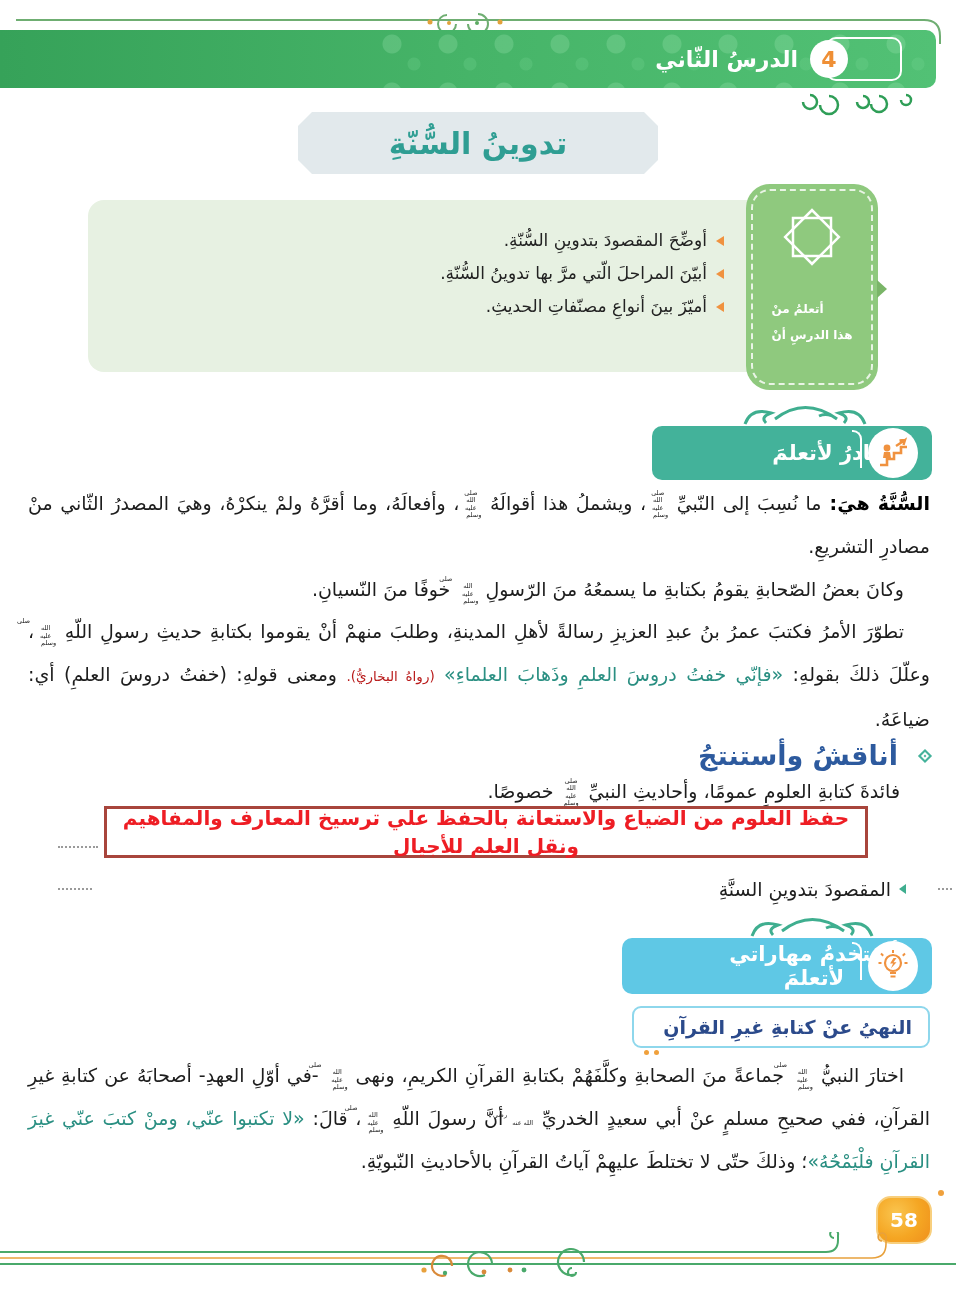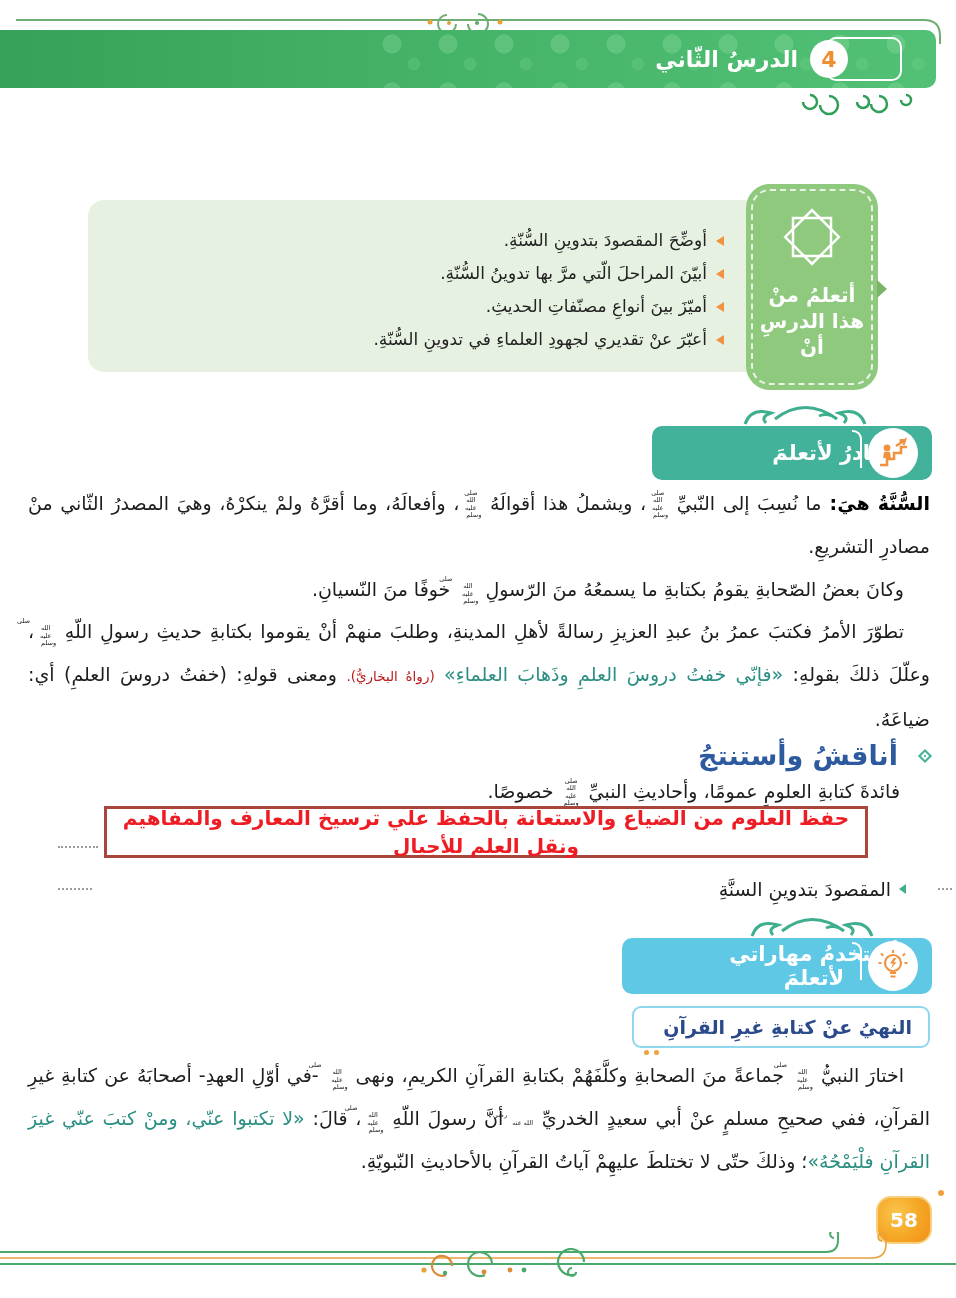--- a/index.html
+++ b/index.html
@@ -66,22 +66,22 @@
     top:184px; left:746px; width:132px; height:206px;
     background:#8fc97e; border-radius:24px;
     display:flex; flex-direction:column; align-items:center;
   }
   .obj-badge::before { content:""; position:absolute; inset:5px;
     border:2px dashed rgba(255,255,255,.8); border-radius:19px; }
   .obj-badge .notch { position:absolute; right:-9px; top:96px; width:0; height:0;
     border-top:9px solid transparent; border-bottom:9px solid transparent;
     border-left:10px solid #7ab568; }
   .badge-star { margin-top:18px; }
-  .badge-text { margin-top:10px; color:#fff; font-weight:bold; font-size:20px;
-    text-align:center; line-height:26px; position:relative; }
+  .badge-text { margin-top:24px; color:#fff; font-weight:bold; font-size:12px;
+    text-align:left; line-height:26px; position:relative; }
 
   
   .section-pill {
     height:54px; border-radius:10px; display:flex; align-items:center;
     color:#fff; font-size:21px; font-weight:bold;
   }
   .pill-teal { background:#43b29a; }
   .pill-blue { background:#5fc8e5; }
   .pill-label { flex:1; text-align:center; padding-left:74px; }
   .pill-circle {
@@ -169,37 +169,34 @@
     <div class="banner-pattern"></div>
     <div class="lesson-tag">
       <span class="lesson-circle">4</span>
     </div>
     <span class="lesson-label">الدرسُ الثّاني</span>
   </div>
   <svg class="abs ornament" style="top:86px;left:795px" width="120" height="30" viewBox="0 0 120 30">
     <path d="M8 16 a7 7 0 1 0 7 -7 M34 10 a9 9 0 1 1 -9 9 M62 16 a6 6 0 1 0 6 -6 M84 10 a8 8 0 1 1 -8 8 M106 14 a5 5 0 1 0 5 -5" fill="none" stroke="#2f9e57" stroke-width="2.5"></path>
   </svg>
 
+  <div class="abs title-box">تدوينُ السُّنّةِ</div>
 
   <div class="abs obj-box">
     <div class="obj-item">
       <span class="tri-marker"></span>
       <span>أوضِّحَ المقصودَ بتدوينِ السُّنّةِ.</span>
     </div>
     <div class="obj-item">
       <span class="tri-marker"></span>
       <span>أبيّنَ المراحلَ الّتي مرَّ بها تدوينُ السُّنّةِ.</span>
     </div>
     <div class="obj-item">
       <span class="tri-marker"></span>
       <span>أميّزَ بينَ أنواعِ مصنّفاتِ الحديثِ.</span>
-    </div>
-    <div class="obj-item">
-      <span class="tri-marker"></span>
-      <span>أعبّرَ عنْ تقديري لجهودِ العلماءِ في تدوينِ السُّنّةِ.</span>
     </div>
   </div>
   <div class="abs obj-badge">
     <span class="notch"></span>
     <svg class="badge-star" width="70" height="70" viewBox="0 0 70 70">
       <rect x="16" y="16" width="38" height="38" fill="none" stroke="#fff" stroke-width="2.5"></rect>
       <rect x="16" y="16" width="38" height="38" fill="none" stroke="#fff" stroke-width="2.5" transform="rotate(45 35 35)"></rect>
     </svg>
     <div class="badge-text">
       <div>أتعلمُ منْ</div>

